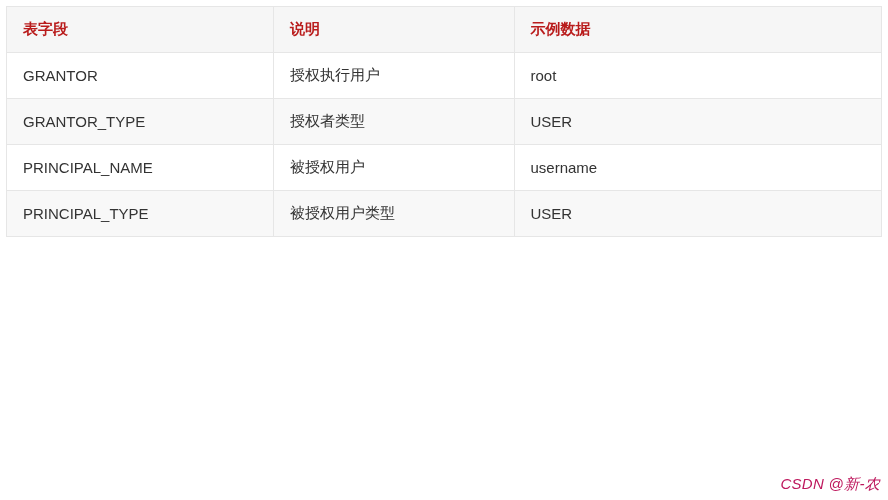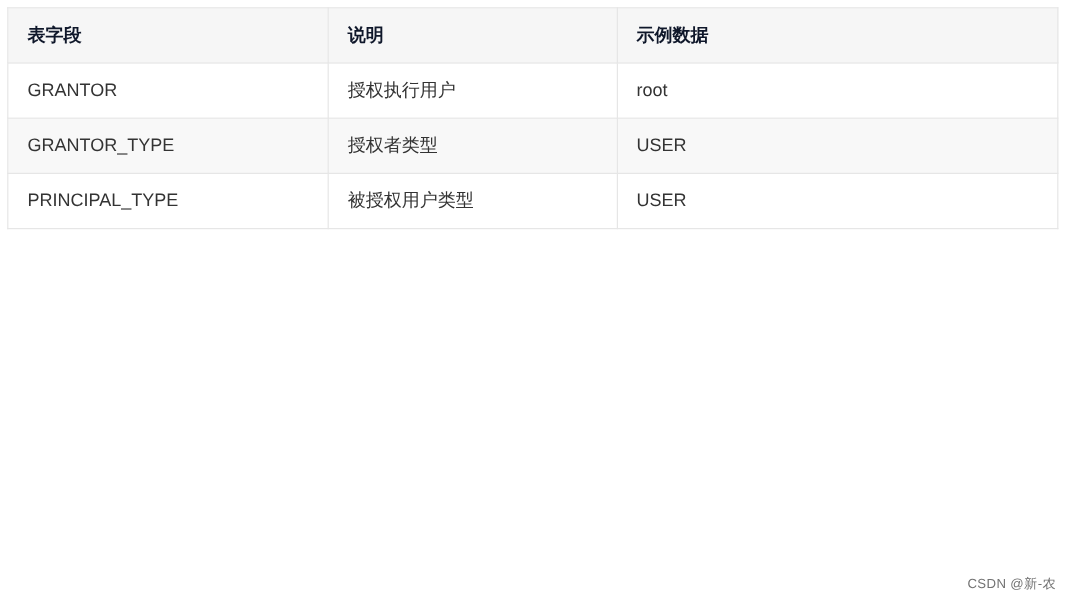--- a/index.html
+++ b/index.html
@@ -30,43 +30,44 @@
     text-align: left;
     padding: 13px 16px;
     border: 1px solid #e6e6e6;
     vertical-align: middle;
     font-weight: 400;
   }
 
   thead th {
     background: #f6f6f6;
     font-weight: 700;
-    color: #0f172a;
+    color: #b91c1c;
   }
 
   tbody tr:nth-child(even) td {
     background: #f8f8f8;
   }
   tbody tr:nth-child(odd) td {
     background: #ffffff;
   }
 
   col.c1 { width: 30.5%; }
   col.c2 { width: 27.5%; }
   col.c3 { width: 42%; }
 
   .watermark {
     position: absolute;
     right: 8px;
     bottom: 6px;
-    font-size: 11px;
-    color: #737373;
+    font-size: 15px;
+    color: #be185d;
     letter-spacing: 0.3px;
     pointer-events: none;
     user-select: none;
+    font-style: italic;
   }
 </style>
 </head>
 <body>
 
 <div class="wrap">
   <table>
     <colgroup>
       <col class="c1">
         <col class="c2">
@@ -84,20 +85,25 @@
         <td>GRANTOR</td>
         <td>授权执行用户</td>
         <td>root</td>
       </tr>
       <tr>
         <td>GRANTOR_TYPE</td>
         <td>授权者类型</td>
         <td>USER</td>
       </tr>
       <tr>
+        <td>PRINCIPAL_NAME</td>
+        <td>被授权用户</td>
+        <td>username</td>
+      </tr>
+      <tr>
         <td>PRINCIPAL_TYPE</td>
         <td>被授权用户类型</td>
         <td>USER</td>
       </tr>
     </tbody>
   </table>
 </div>
 
 <div class="watermark">CSDN @新-农</div>
 

